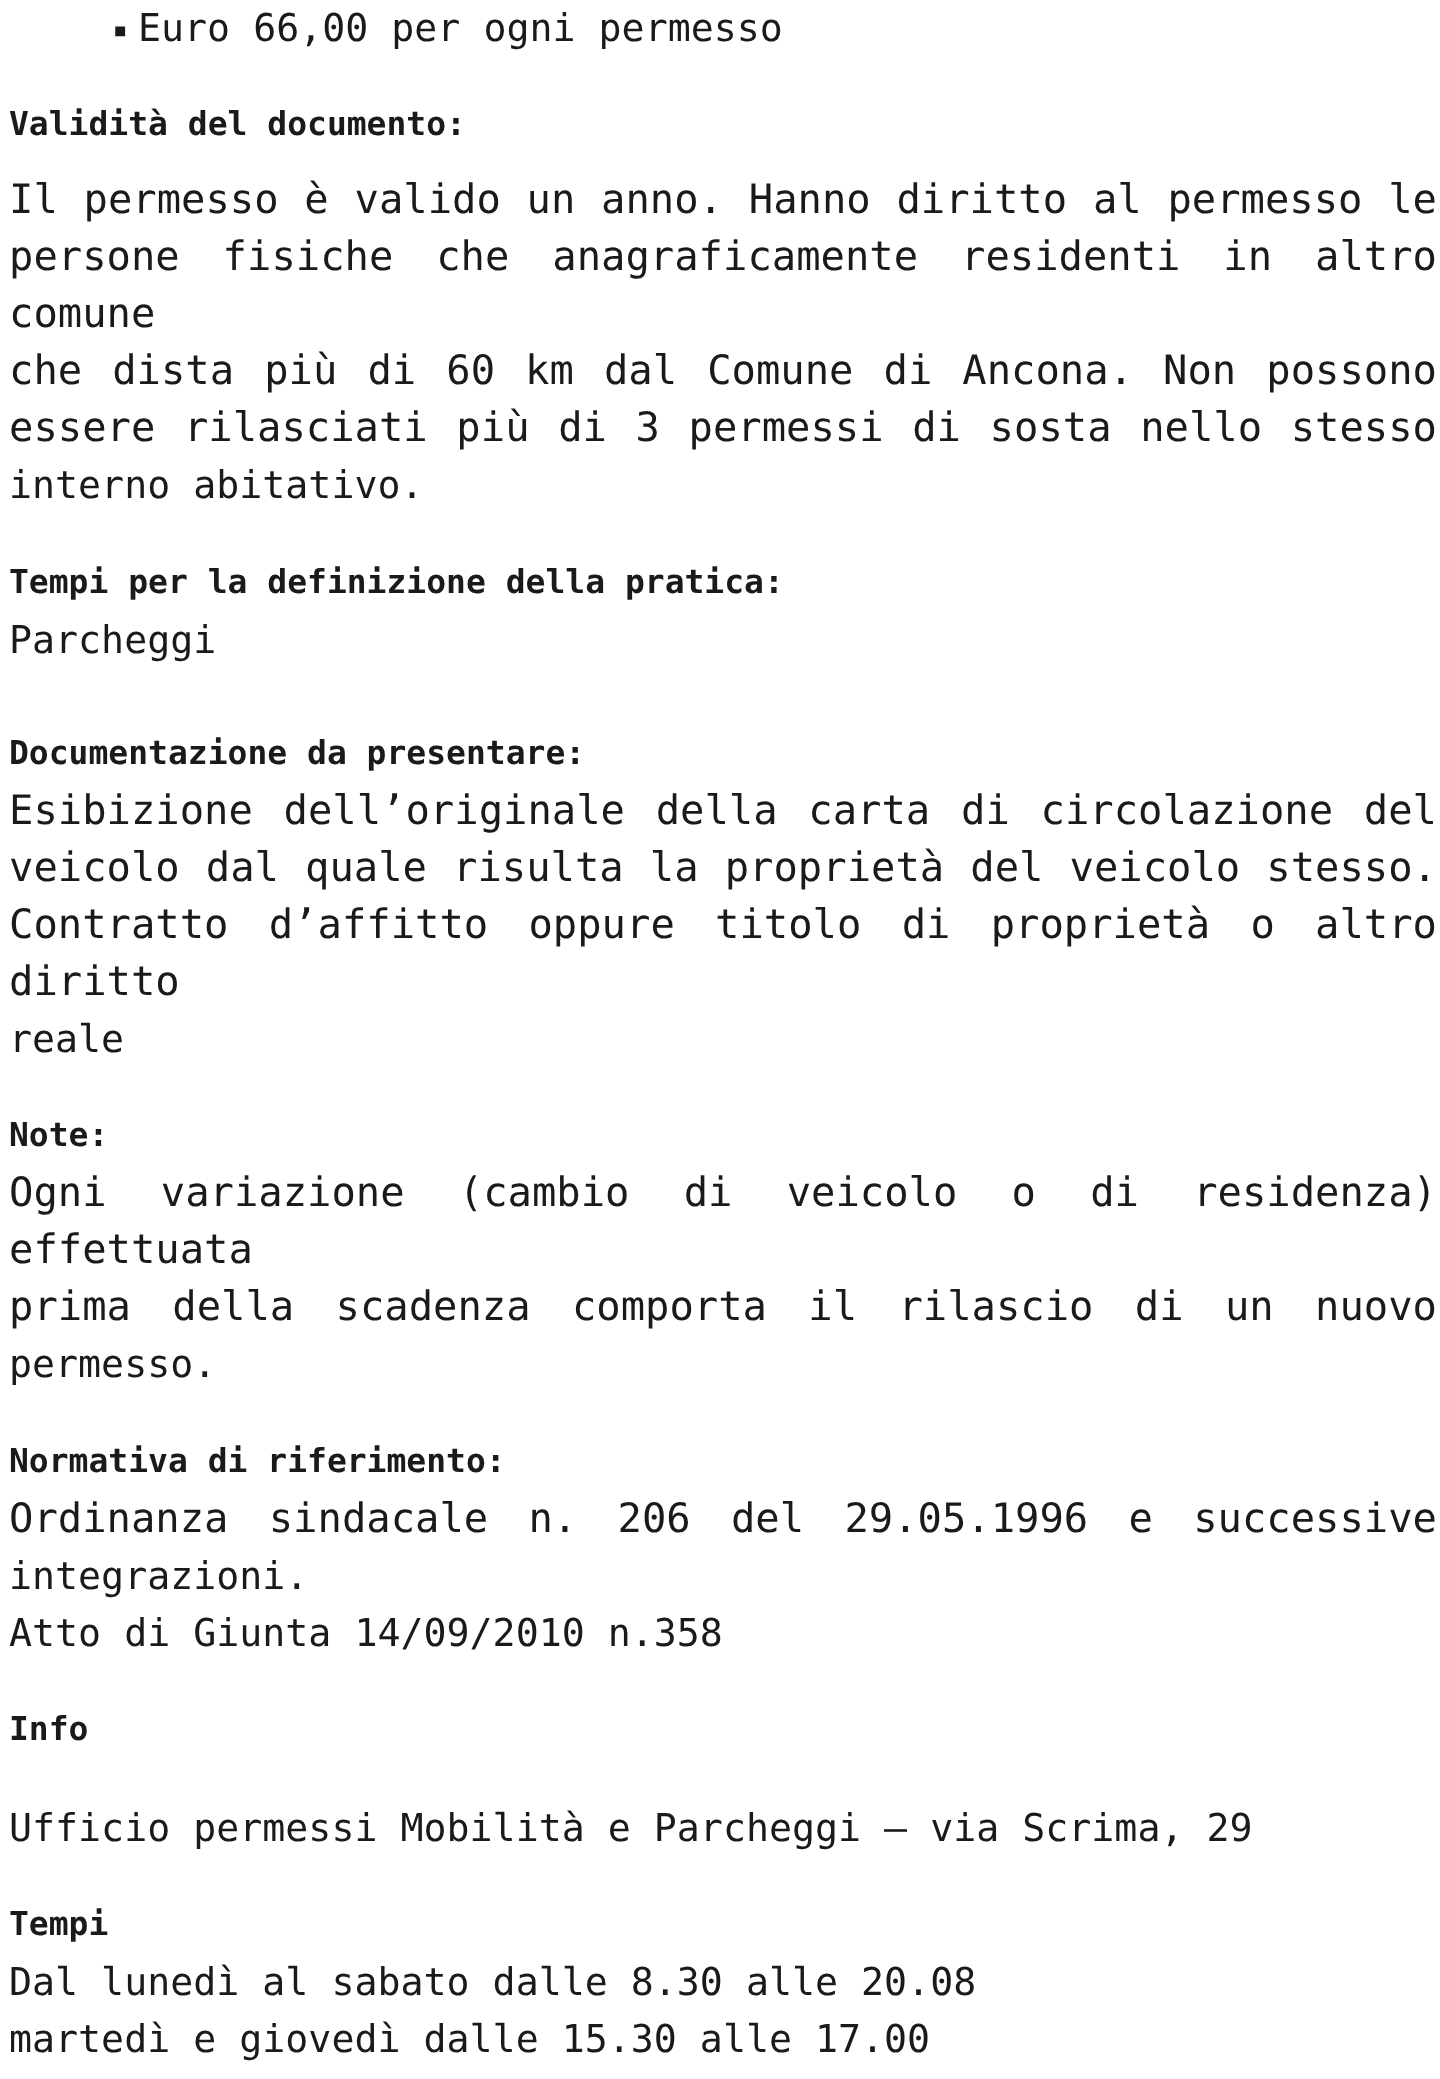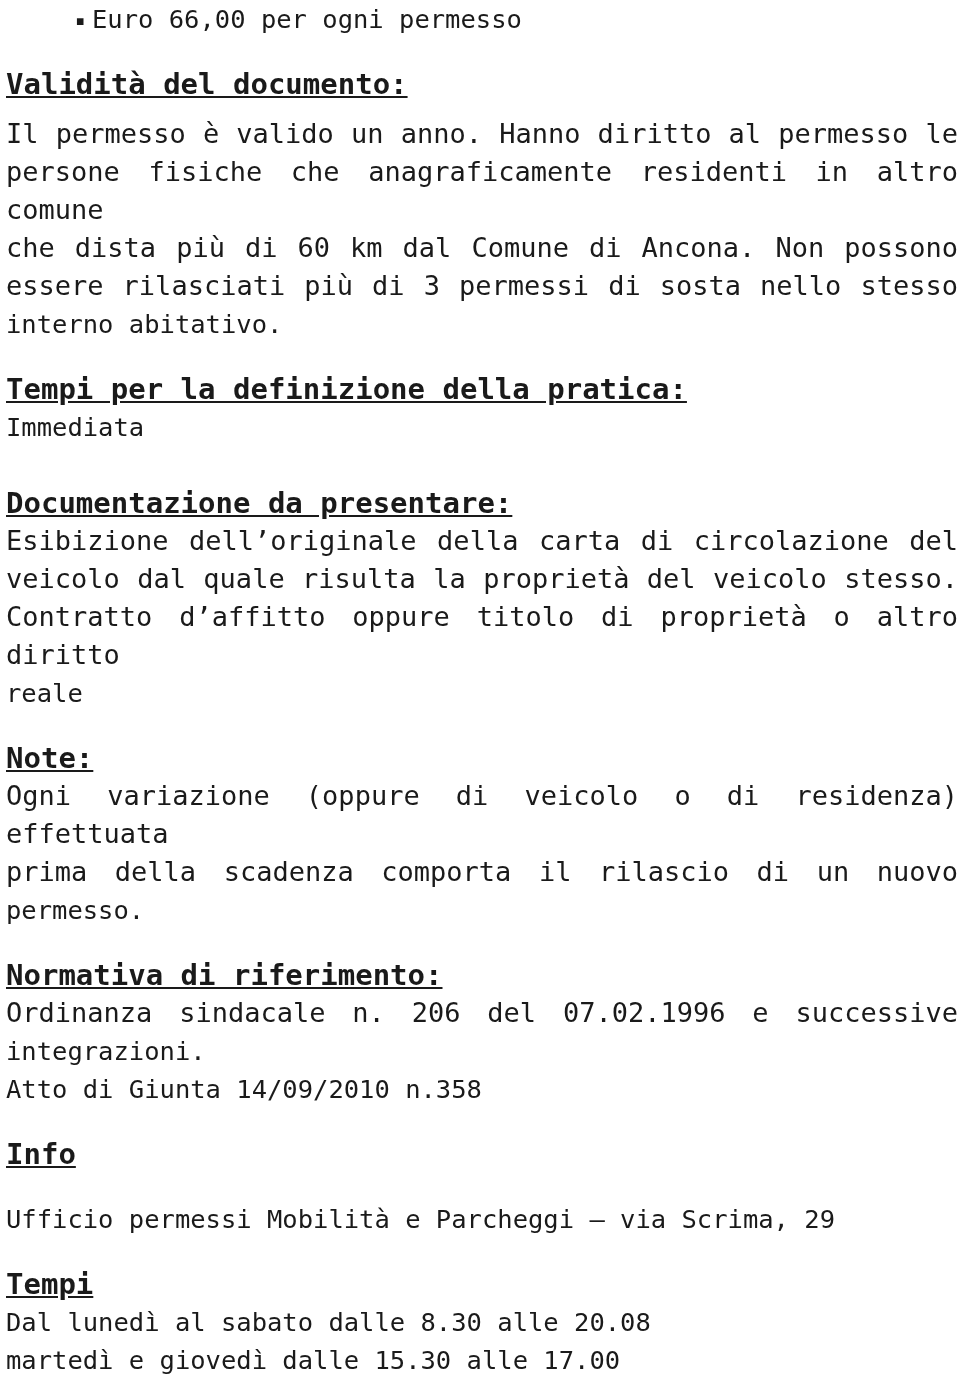--- a/index.html
+++ b/index.html
@@ -53,24 +53,23 @@
     text-align: left;
     text-align-last: left;
     font-size: 25.5px;
     line-height: 38px;
     white-space: pre;
   }
 
   .heading {
     display: block;
     font-weight: bold;
-    font-size: 29px;
+    font-size: 22px;
     line-height: 38px;
     white-space: pre;
-    text-decoration: underline;
   }
 
   .bullet-row {
     display: block;
     padding-left: 69px;
     font-size: 25.5px;
     line-height: 38px;
     white-space: pre;
   }
   .bullet-mark {
@@ -103,47 +102,47 @@
       <span class="jline">persone fisiche che anagraficamente residenti in altro comune</span>
       <span class="jline">che dista più di 60 km dal Comune di Ancona. Non possono</span>
       <span class="jline">essere rilasciati più di 3 permessi di sosta nello stesso</span>
       <span class="line">interno abitativo.</span>
     </div>
 
     <div class="gap-md"></div>
 
     <div class="heading">Tempi per la definizione della pratica:</div>
     <div class="block">
-      <span class="line">Immediata</span>
+      <span class="line">Parcheggi</span>
     </div>
 
     <div class="gap-lg"></div>
 
     <div class="heading">Documentazione da presentare:</div>
     <div class="block">
       <span class="jline">Esibizione dell’originale della carta di circolazione del</span>
       <span class="jline">veicolo dal quale risulta la proprietà del veicolo stesso.</span>
       <span class="jline">Contratto d’affitto oppure titolo di proprietà o altro diritto</span>
       <span class="line">reale</span>
     </div>
 
     <div class="gap-md"></div>
 
     <div class="heading">Note:</div>
     <div class="block">
-      <span class="jline">Ogni variazione (oppure di veicolo o di residenza) effettuata</span>
+      <span class="jline">Ogni variazione (cambio di veicolo o di residenza) effettuata</span>
       <span class="jline">prima della scadenza comporta il rilascio di un nuovo</span>
       <span class="line">permesso.</span>
     </div>
 
     <div class="gap-md"></div>
 
     <div class="heading">Normativa di riferimento:</div>
     <div class="block">
-      <span class="jline">Ordinanza sindacale n. 206 del 07.02.1996 e successive</span>
+      <span class="jline">Ordinanza sindacale n. 206 del 29.05.1996 e successive</span>
       <span class="line">integrazioni.</span>
       <span class="line">Atto di Giunta 14/09/2010 n.358</span>
     </div>
 
     <div class="gap-md"></div>
 
     <div class="heading">Info</div>
     <div class="gap-md"></div>
     <div class="block">
       <span class="line">Ufficio permessi Mobilità e Parcheggi – via Scrima, 29</span>

